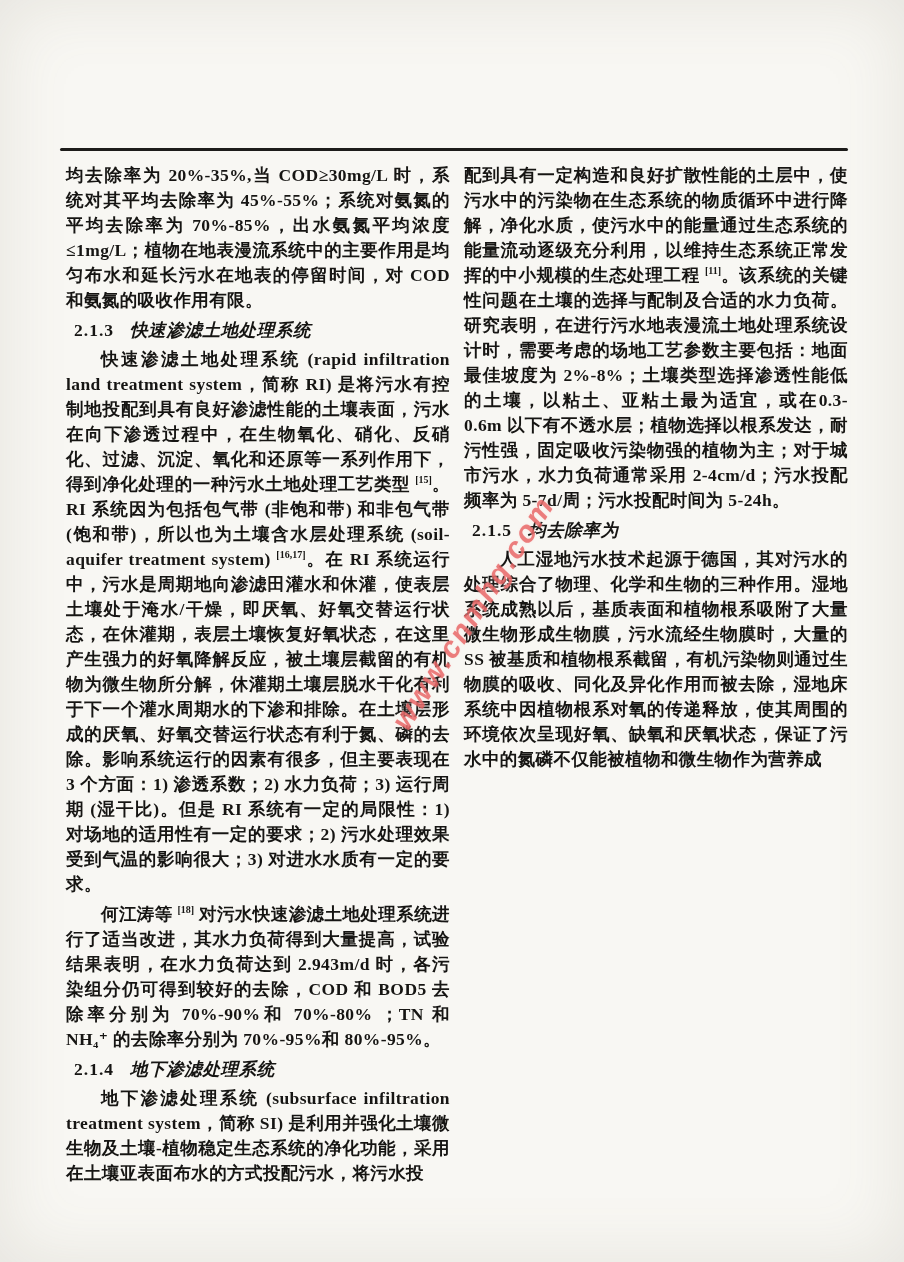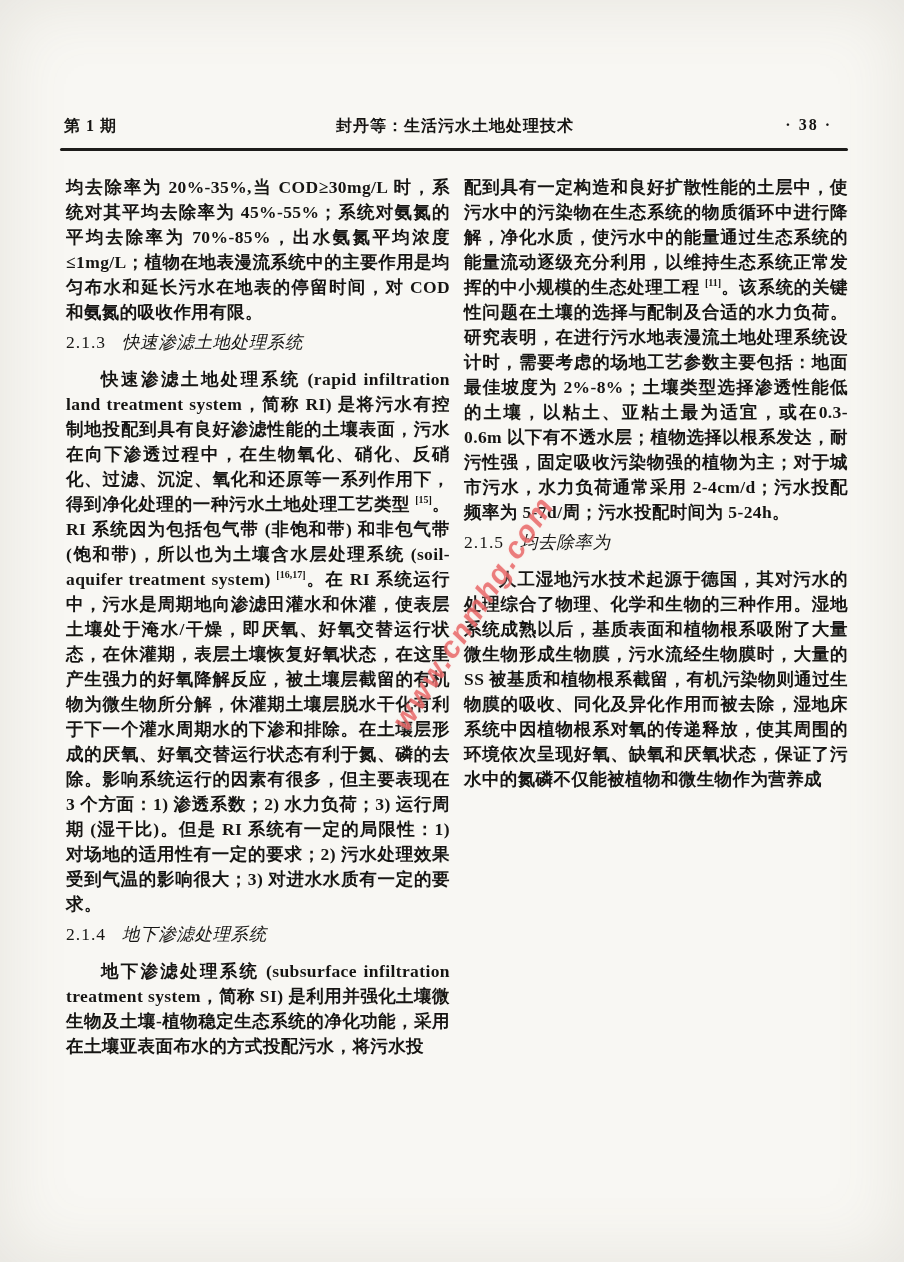--- a/index.html
+++ b/index.html
@@ -27,31 +27,31 @@
   .rule{
     position:absolute;top:148px;left:60px;right:56px;height:3px;
     background:#1d1c1a;border-radius:2px;
   }
   .columns{
     position:absolute;top:163px;left:66px;width:782px;
     display:flex;gap:14px;
   }
   .col{width:384px;}
   .para{
-    margin:12px 0 5px 0;
+    margin:0 0 5px 0;
     font-size:17.5px;line-height:25px;
     text-align:justify;
     font-weight:700;
     letter-spacing:0.4px;
   }
   .para.indent{text-indent:2em;}
   .sec-heading{
-    margin:3px 0 4px 0;
+    margin:3px 0 4px 8px;
     font-size:17.5px;line-height:25px;
-    font-weight:400;font-style:italic;
+    font-weight:700;font-style:italic;
     letter-spacing:0.6px;
   }
   .sec-heading .sec-num{font-style:normal;margin-right:16px;letter-spacing:1px;}
   sup.ref{font-size:10px;line-height:0;vertical-align:super;letter-spacing:0;}
   .watermark{
     position:absolute;left:320px;top:596px;width:306px;
     transform:rotate(-57deg);
     text-align:center;
     font-family:"Liberation Sans","DejaVu Sans",sans-serif;
     font-size:30px;font-weight:700;font-style:italic;
@@ -59,33 +59,29 @@
     color:rgba(229,85,85,0.72);
     text-shadow:0 0 2px rgba(255,210,210,0.6);
     pointer-events:none;
   }
 </style>
 </head>
 <body>
 
 <div class="page">
 
-  <div class="header">
-    <span class="issue">第 1 期</span>
-    <span class="running-title">封丹等：生活污水土地处理技术</span>
-    <span class="pageno">· 38 ·</span>
-  </div>
 
   <div class="rule"></div>
 
   <div class="columns">
     <section class="col" id="col-left">
         <p class="para">均去除率为 20%-35%,当 COD≥30mg/L 时，系统对其平均去除率为 45%-55%；系统对氨氮的平均去除率为 70%-85%，出水氨氮平均浓度 ≤1mg/L；植物在地表漫流系统中的主要作用是均匀布水和延长污水在地表的停留时间，对 COD 和氨氮的吸收作用有限。</p>
         <h3 class="sec-heading"><span class="sec-num">2.1.3</span><span class="sec-title">快速渗滤土地处理系统</span></h3>
         <p class="para indent">快速渗滤土地处理系统 (rapid infiltration land treatment system，简称 RI) 是将污水有控制地投配到具有良好渗滤性能的土壤表面，污水在向下渗透过程中，在生物氧化、硝化、反硝化、过滤、沉淀、氧化和还原等一系列作用下，得到净化处理的一种污水土地处理工艺类型 <sup class="ref">[15]</sup>。RI 系统因为包括包气带 (非饱和带) 和非包气带(饱和带)，所以也为土壤含水层处理系统 (soil-aquifer treatment system) <sup class="ref">[16,17]</sup>。在 RI 系统运行中，污水是周期地向渗滤田灌水和休灌，使表层土壤处于淹水/干燥，即厌氧、好氧交替运行状态，在休灌期，表层土壤恢复好氧状态，在这里产生强力的好氧降解反应，被土壤层截留的有机物为微生物所分解，休灌期土壤层脱水干化有利于下一个灌水周期水的下渗和排除。在土壤层形成的厌氧、好氧交替运行状态有利于氮、磷的去除。影响系统运行的因素有很多，但主要表现在 3 个方面：1) 渗透系数；2) 水力负荷；3) 运行周期 (湿干比)。但是 RI 系统有一定的局限性：1) 对场地的适用性有一定的要求；2) 污水处理效果受到气温的影响很大；3) 对进水水质有一定的要求。</p>
+        <p class="para indent">何江涛等 <sup class="ref">[18]</sup> 对污水快速渗滤土地处理系统进行了适当改进，其水力负荷得到大量提高，试验结果表明，在水力负荷达到 2.943m/d 时，各污染组分仍可得到较好的去除，COD 和 BOD5 去除率分别为 70%-90%和 70%-80% ；TN 和 NH₄⁺ 的去除率分别为 70%-95%和 80%-95%。</p>
         <h3 class="sec-heading"><span class="sec-num">2.1.4</span><span class="sec-title">地下渗滤处理系统</span></h3>
         <p class="para indent">地下渗滤处理系统 (subsurface infiltration treatment system，简称 SI) 是利用并强化土壤微生物及土壤-植物稳定生态系统的净化功能，采用在土壤亚表面布水的方式投配污水，将污水投</p>
       </section>
     <section class="col" id="col-right">
         <p class="para">配到具有一定构造和良好扩散性能的土层中，使污水中的污染物在生态系统的物质循环中进行降解，净化水质，使污水中的能量通过生态系统的能量流动逐级充分利用，以维持生态系统正常发挥的中小规模的生态处理工程 <sup class="ref">[11]</sup>。该系统的关键性问题在土壤的选择与配制及合适的水力负荷。研究表明，在进行污水地表漫流土地处理系统设计时，需要考虑的场地工艺参数主要包括：地面最佳坡度为 2%-8%；土壤类型选择渗透性能低的土壤，以粘土、亚粘土最为适宜，或在0.3-0.6m 以下有不透水层；植物选择以根系发达，耐污性强，固定吸收污染物强的植物为主；对于城市污水，水力负荷通常采用 2-4cm/d；污水投配频率为 5-7d/周；污水投配时间为 5-24h。</p>
         <h3 class="sec-heading"><span class="sec-num">2.1.5</span><span class="sec-title">均去除率为</span></h3>
         <p class="para indent">人工湿地污水技术起源于德国，其对污水的处理综合了物理、化学和生物的三种作用。湿地系统成熟以后，基质表面和植物根系吸附了大量微生物形成生物膜，污水流经生物膜时，大量的SS 被基质和植物根系截留，有机污染物则通过生物膜的吸收、同化及异化作用而被去除，湿地床系统中因植物根系对氧的传递释放，使其周围的环境依次呈现好氧、缺氧和厌氧状态，保证了污水中的氮磷不仅能被植物和微生物作为营养成</p>
       </section>
   </div>
 

